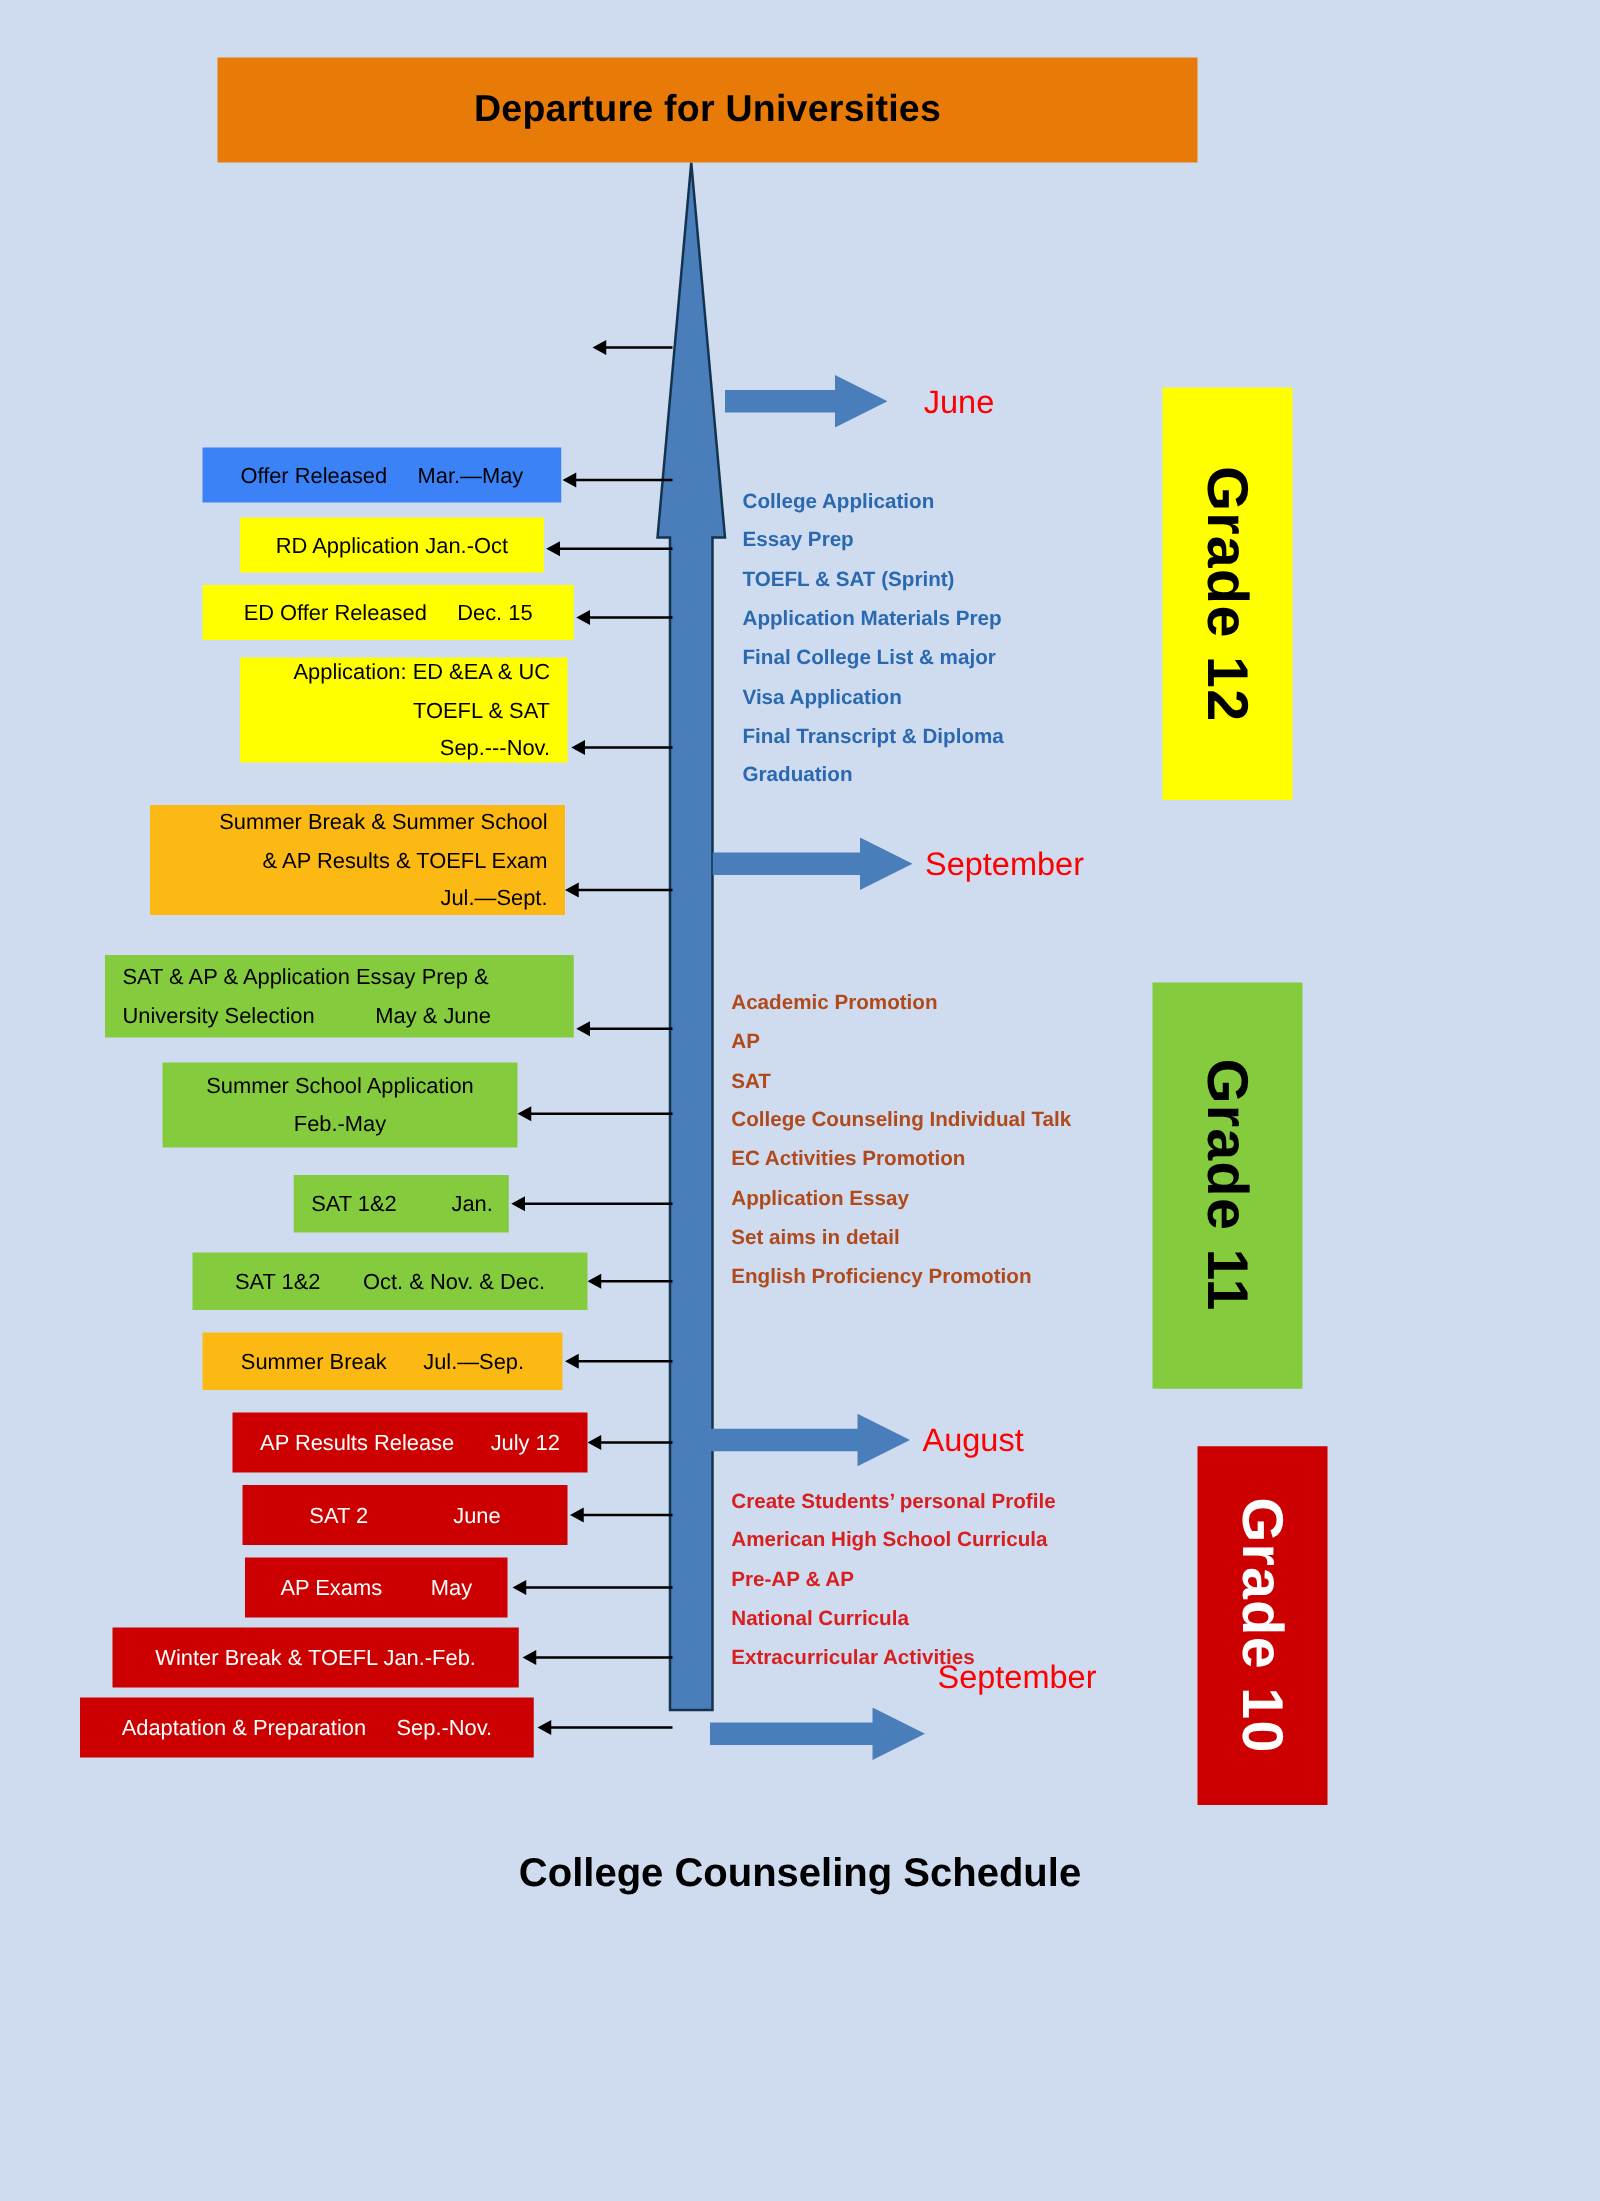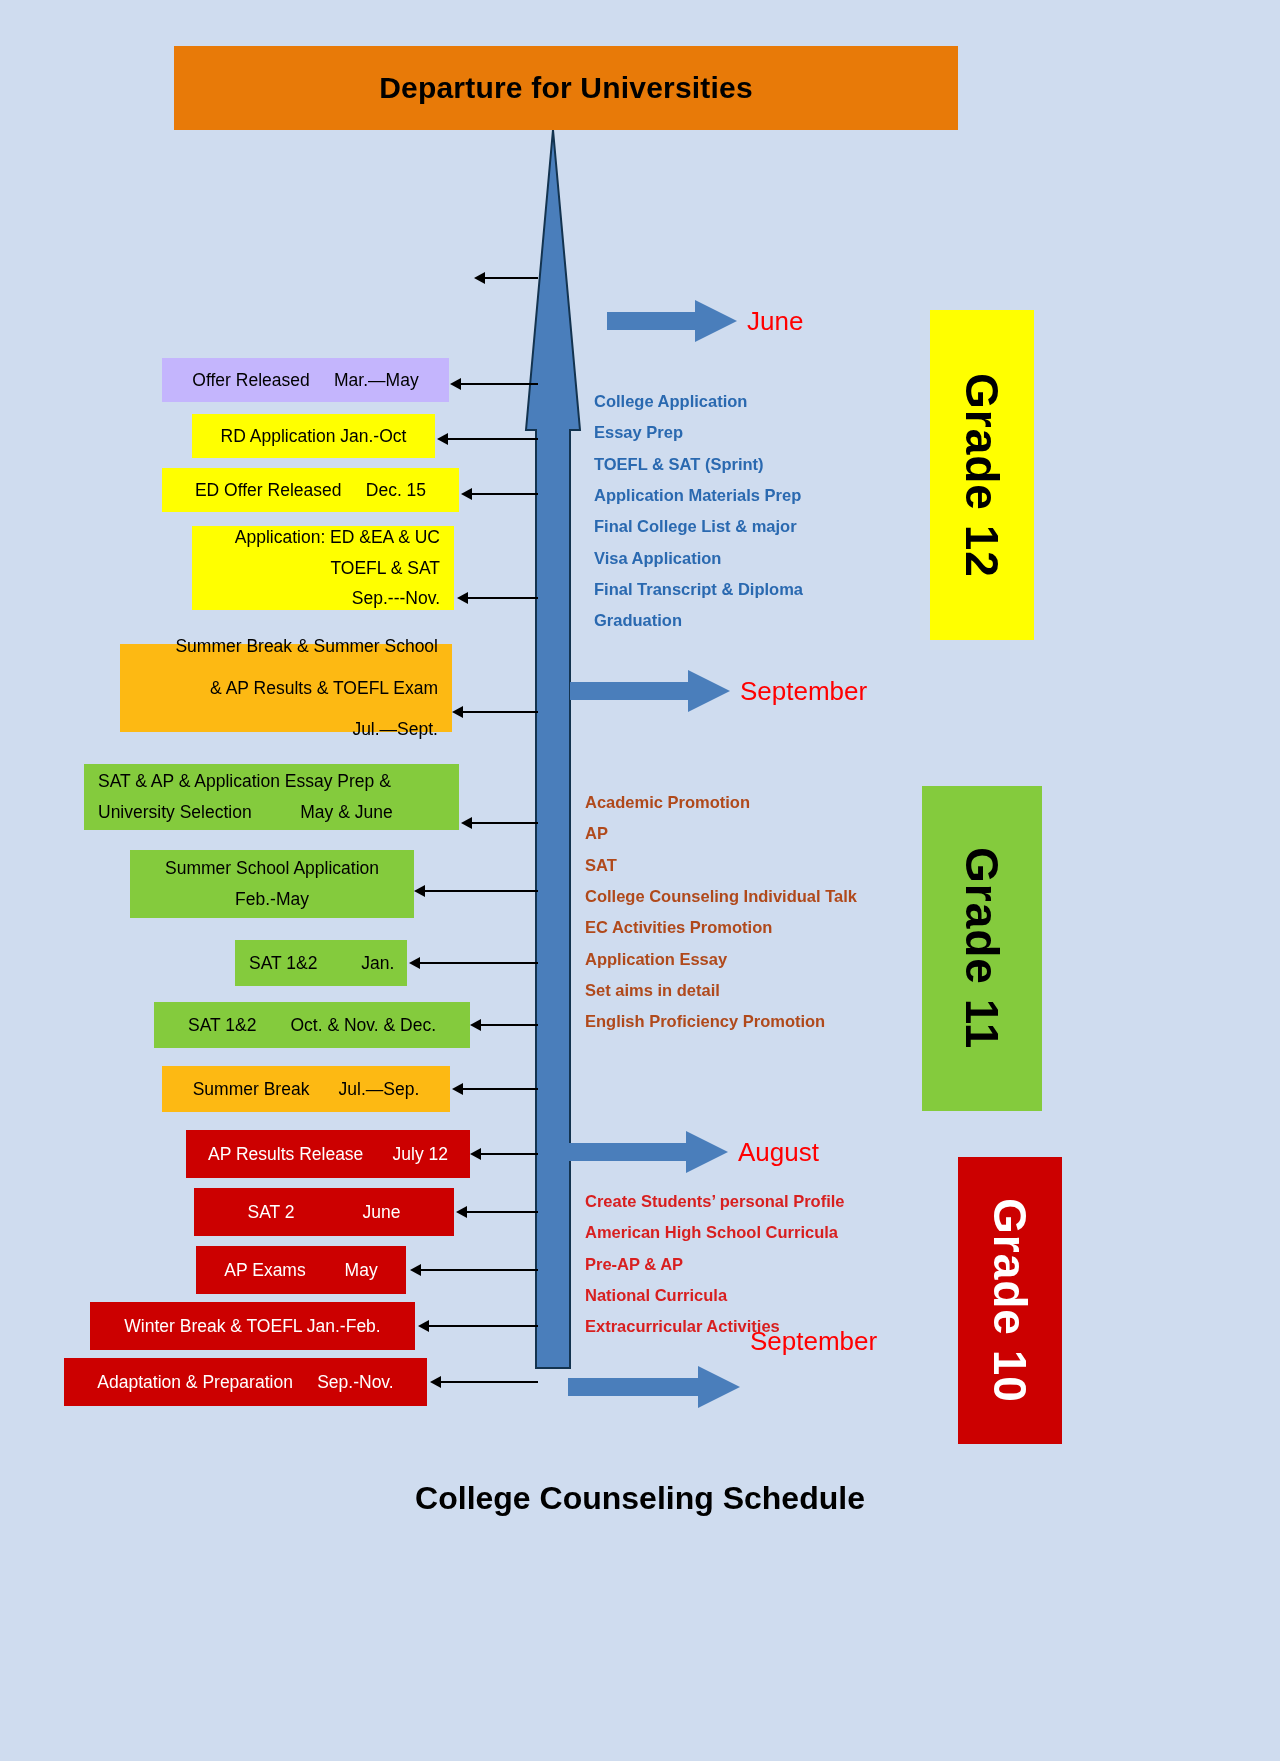--- a/index.html
+++ b/index.html
@@ -92,21 +92,21 @@
     <svg width="90" height="1240" viewBox="0 0 90 1240">
       <polygon points="45,0 72,300 62,300 62,1238 28,1238 28,300 18,300" fill="#4a7ebb" stroke="#13334f" stroke-width="2"></polygon>
     </svg>
   </div>
 
   <div class="conn" style="left:474px;top:272px;width:64px;">
     <div class="head"></div>
       <div class="bar"></div>
   </div>
 
-  <div class="ev dark c" style="left:162px;top:358px;width:287px;height:44px;background:#c4b5fd;">
+  <div class="ev dark c" style="left:162px;top:358px;width:287px;height:44px;background:#3b82f6;">
     <div class="ln">Offer Released     Mar.—May</div>
   </div>
   <div class="conn" style="left:450px;top:378px;width:88px;">
     <div class="head"></div>
       <div class="bar"></div>
   </div>
 
   <div class="ev dark c" style="left:192px;top:414px;width:243px;height:44px;background:#ffff00;">
     <div class="ln">RD Application Jan.-Oct</div>
   </div>
@@ -126,21 +126,21 @@
   <div class="ev dark r" style="left:192px;top:526px;width:262px;height:84px;background:#ffff00;">
     <div class="ln">Application: ED &amp;EA &amp; UC</div>
     <div class="ln">TOEFL &amp; SAT</div>
     <div class="ln">Sep.---Nov.</div>
   </div>
   <div class="conn" style="left:457px;top:592px;width:81px;">
     <div class="head"></div>
       <div class="bar"></div>
   </div>
 
-  <div class="ev dark r" style="left:120px;top:644px;width:332px;height:88px;background:#fdb913;gap:11px;">
+  <div class="ev dark r" style="left:120px;top:644px;width:332px;height:88px;background:#fdb913;">
     <div class="ln">Summer Break &amp; Summer School</div>
     <div class="ln">&amp; AP Results &amp; TOEFL Exam</div>
     <div class="ln">Jul.—Sept.</div>
   </div>
   <div class="conn" style="left:452px;top:706px;width:86px;">
     <div class="head"></div>
       <div class="bar"></div>
   </div>
 
   <div class="ev dark l" style="left:84px;top:764px;width:375px;height:66px;background:#84cb3d;">
@@ -218,21 +218,21 @@
   </div>
 
   <div class="ev light c" style="left:64px;top:1358px;width:363px;height:48px;background:#cc0000;">
     <div class="ln">Adaptation &amp; Preparation     Sep.-Nov.</div>
   </div>
   <div class="conn" style="left:430px;top:1376px;width:108px;">
     <div class="head"></div>
       <div class="bar"></div>
   </div>
 
-  <div class="march" style="left:607px;top:300px;">
+  <div class="march" style="left:580px;top:300px;gap:19px;">
     <svg width="130" height="42" viewBox="0 0 130 42">
       <polygon points="0,12 88,12 88,0 130,21 88,42 88,30 0,30" fill="#4a7ebb"></polygon>
     </svg>
     <span class="mlabel">June</span>
   </div>
 
   <div class="march" style="left:570px;top:670px;">
     <svg width="160" height="42" viewBox="0 0 160 42">
       <polygon points="0,12 118,12 118,0 160,21 118,42 118,30 0,30" fill="#4a7ebb"></polygon>
     </svg>

